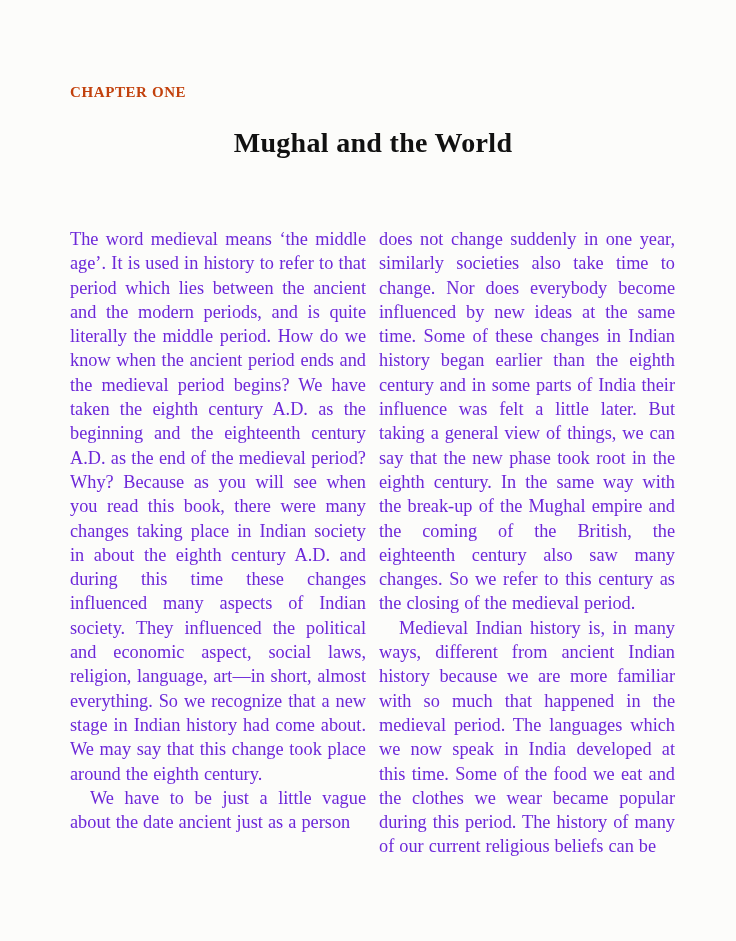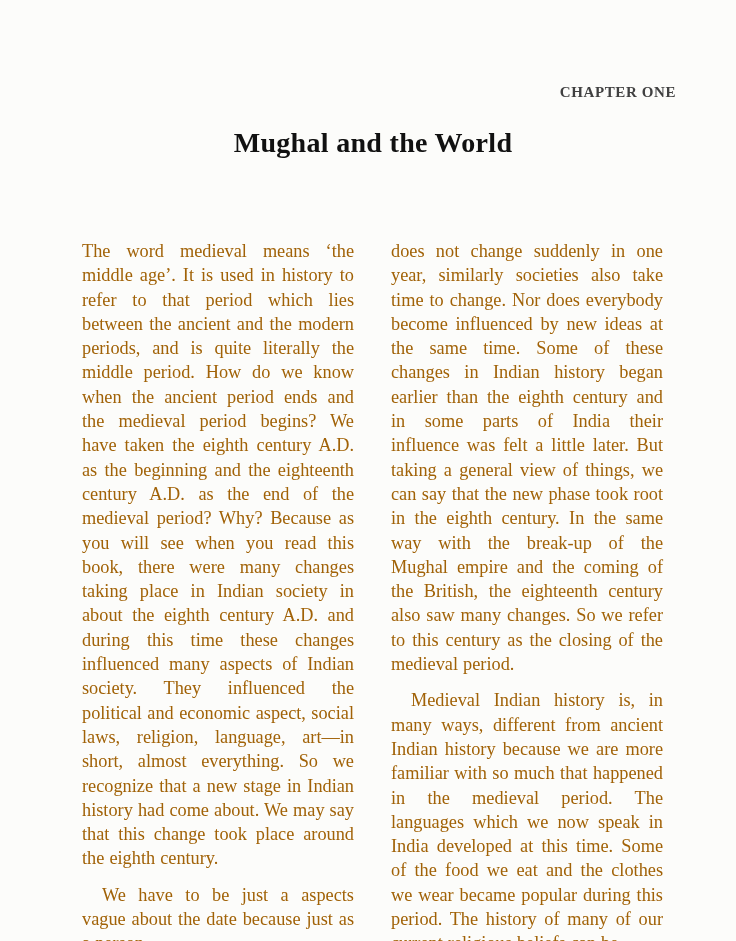--- a/index.html
+++ b/index.html
@@ -11,65 +11,65 @@
     font-family: "Liberation Serif", serif;
     overflow: hidden;
   }
   .page {
     box-sizing: border-box;
     width: 736px;
     height: 941px;
     padding: 84px 60px 40px 70px;
   }
   .chapter-label {
-    text-align: right;
+    text-align: left;
     font-size: 15px;
     font-weight: 700;
     letter-spacing: 0.6px;
-    color: #404040;
+    color: #c2410c;
   }
   .title {
     text-align: center;
     font-size: 28px;
     font-weight: 700;
     margin: 26px 0 0 0;
     letter-spacing: 0.3px;
     color: #111111;
   }
   .columns {
     display: flex;
     gap: 13px;
     margin-top: 68px;
   }
   .col {
     width: 296px;
     flex: 0 0 296px;
   }
   .para {
-    margin: 12px;
+    margin: 0;
     text-align: justify;
     font-size: 18.3px;
     line-height: 24.3px;
-    color: #a16207;
+    color: #6d28d9;
     word-spacing: 0.5px;
   }
   .para.indent { text-indent: 20px; }
 </style>
 </head>
 <body>
 
 <div class="page">
   <div class="chapter-label">CHAPTER ONE</div>
 
   <h1 class="title">Mughal and the World</h1>
 
   <div class="columns">
     <div class="col">
       <p class="para">The word medieval means ‘the middle age’. It is used in history to refer to that period which lies between the ancient and the modern periods, and is quite literally the middle period. How do we know when the ancient period ends and the medieval period begins? We have taken the eighth century A.D. as the beginning and the eighteenth century A.D. as the end of the medieval period? Why? Because as you will see when you read this book, there were many changes taking place in Indian society in about the eighth century A.D. and during this time these changes influenced many aspects of Indian society. They influenced the political and economic aspect, social laws, religion, language, art—in short, almost everything. So we recognize that a new stage in Indian history had come about. We may say that this change took place around the eighth century.</p>
-      <p class="para indent">We have to be just a aspects vague about the date because just as a person</p>
+      <p class="para indent">We have to be just a little vague about the date ancient just as a person</p>
     </div>
 
     <div class="col">
       <p class="para">does not change suddenly in one year, similarly societies also take time to change. Nor does everybody become influenced by new ideas at the same time. Some of these changes in Indian history began earlier than the eighth century and in some parts of India their influence was felt a little later. But taking a general view of things, we can say that the new phase took root in the eighth century. In the same way with the break-up of the Mughal empire and the coming of the British, the eighteenth century also saw many changes. So we refer to this century as the closing of the medieval period.</p>
       <p class="para indent">Medieval Indian history is, in many ways, different from ancient Indian history because we are more familiar with so much that happened in the medieval period. The languages which we now speak in India developed at this time. Some of the food we eat and the clothes we wear became popular during this period. The history of many of our current religious beliefs can be</p>
     </div>
   </div>
 </div>
 
 </body></html>

